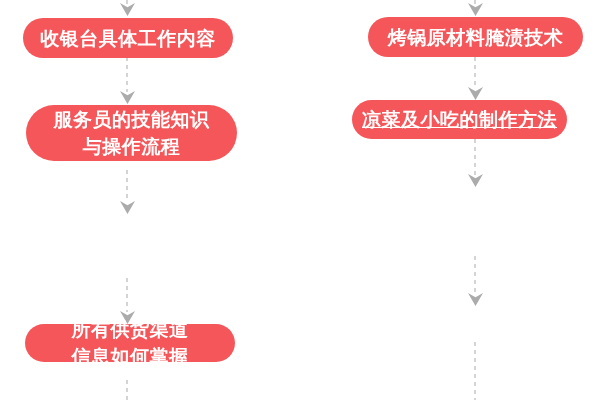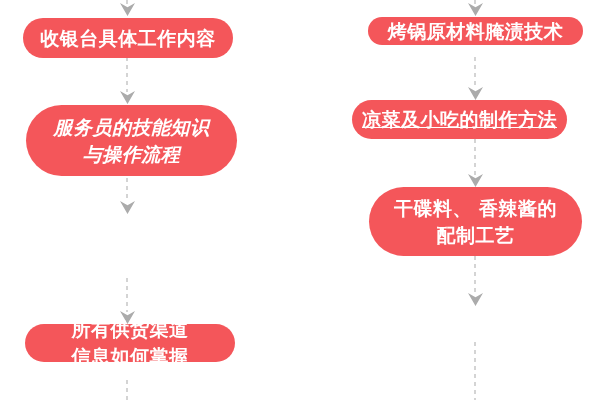--- a/index.html
+++ b/index.html
@@ -77,28 +77,26 @@
   <div class="dash" style="left:474px; top:139px; height:36px;"></div>
   <div class="arrow" style="left:468px; top:174px;"></div>
 
   <div class="dash" style="left:474px; top:256px; height:38px;"></div>
   <div class="arrow" style="left:468px; top:293px;"></div>
 
   <div class="dash" style="left:474px; top:342px; height:58px;"></div>
 
   <div class="node" style="left:23px;  top:18px;  width:210px; height:40px;">收银台具体工作内容</div>
 
-  <div class="node" style="left:26px;  top:105px; width:211px; height:71px;font-style:italic;">服务员的技能知识
+  <div class="node" style="left:26px;  top:105px; width:211px; height:56px;">服务员的技能知识
 与操作流程</div>
 
 
   <div class="node" style="left:25px;  top:324px; width:210px; height:38px;">所有供货渠道
 信息如何掌握</div>
 
-  <div class="node" style="left:368px; top:17px;  width:215px; height:28px;">烤锅原材料腌渍技术</div>
+  <div class="node" style="left:368px; top:17px;  width:215px; height:40px;">烤锅原材料腌渍技术</div>
 
   <div class="node" style="left:352px; top:100px; width:215px; height:39px;text-decoration:underline;">凉菜及小吃的制作方法</div>
 
-  <div class="node" style="left:369px; top:187px; width:213px; height:69px;">干碟料、 香辣酱的
-配制工艺</div>
 
 
 </div>
 
 </body></html>

